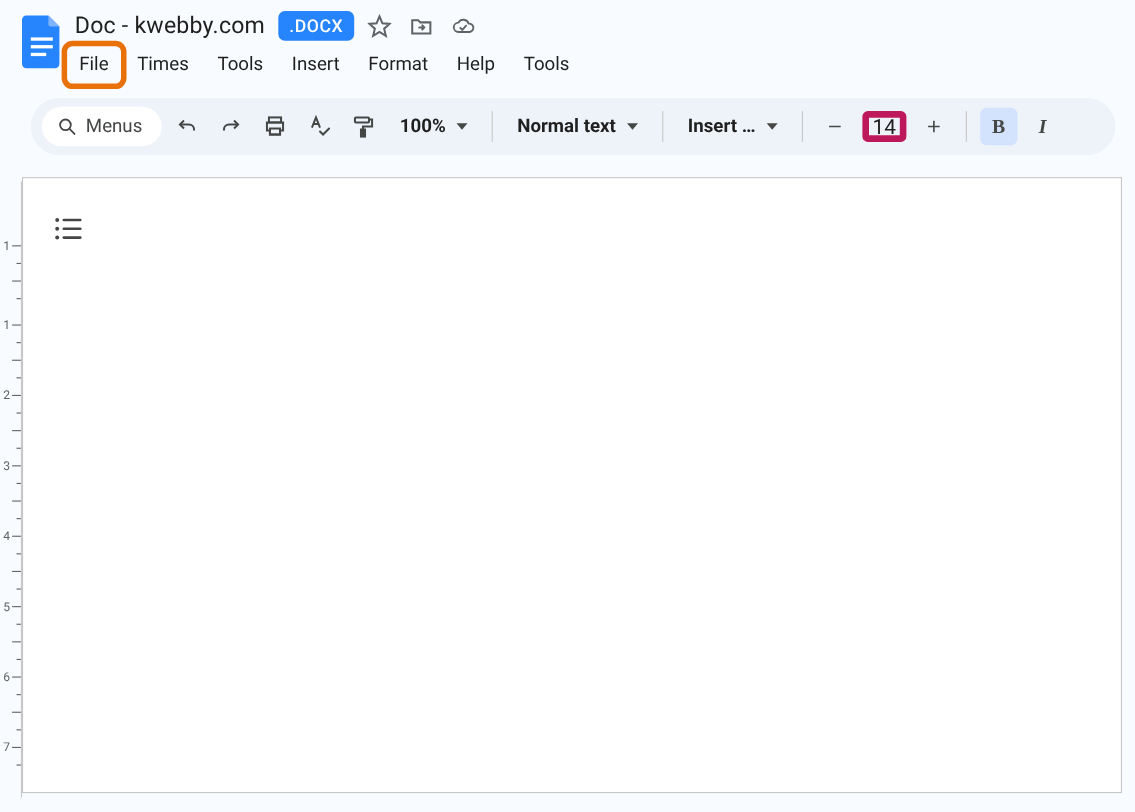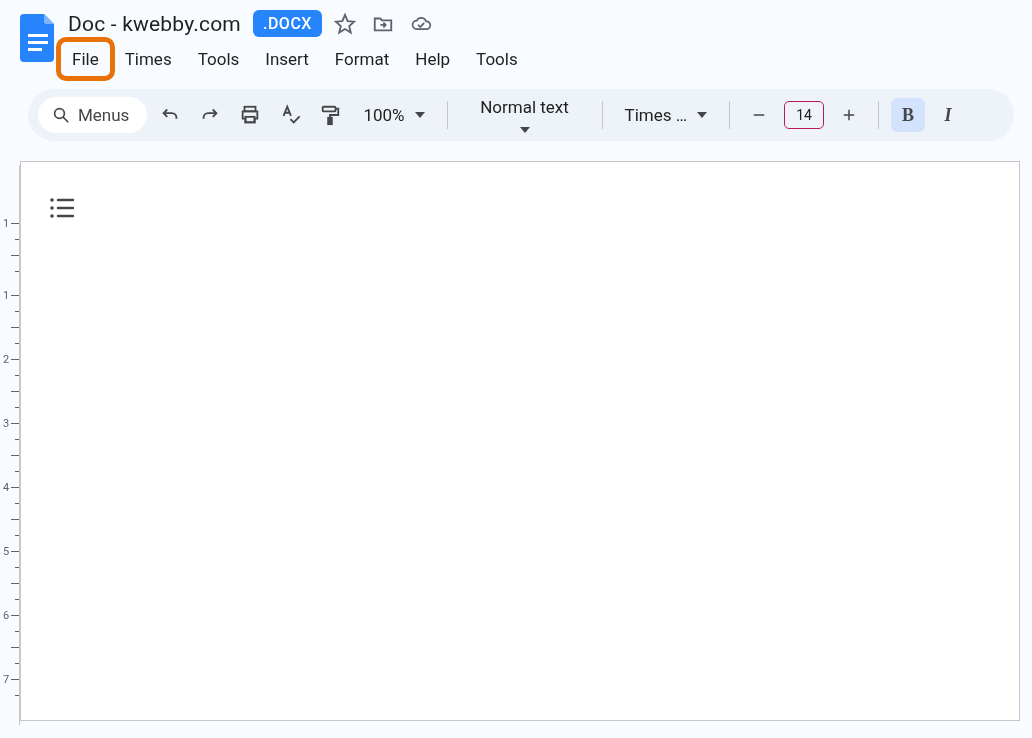--- a/index.html
+++ b/index.html
@@ -124,42 +124,43 @@
       background: #c7c7c7;
       margin: 0 6px;
     }
     .tb-text {
       font-size: 17px;
       color: #1f1f1f;
       padding: 0 10px;
       display: flex;
       align-items: center;
       gap: 10px;
+      font-weight: bold;
     }
     .dropdown-caret {
       width: 0;
       height: 0;
       border-left: 5px solid transparent;
       border-right: 5px solid transparent;
       border-top: 6px solid #444746;
     }
     .font-size-group {
       display: flex;
       align-items: center;
       gap: 8px;
     }
     .font-size-box {
-      border: 1px solid #be185d;
+      border: 6px solid #be185d;
       border-radius: 5px;
       width: 40px;
       height: 28px;
       display: flex;
       align-items: center;
       justify-content: center;
-      font-size: 14px;
+      font-size: 19px;
       background: transparent;
     }
     .bold-active {
       background: #d3e3fd;
       border-radius: 6px;
     }
     .bold-text {
       font-weight: 700;
       font-size: 18px;
       font-family: Georgia, serif;
@@ -305,29 +306,29 @@
       </svg>
   </div>
 
   <div class="tb-text">
     <span>100%</span>
     <span class="dropdown-caret"></span>
   </div>
 
   <div class="divider"></div>
 
-  <div class="tb-text" style="min-width:130px;flex-direction:column;">
+  <div class="tb-text" style="min-width:130px;">
     <span>Normal text</span>
     <span class="dropdown-caret"></span>
   </div>
 
   <div class="divider"></div>
 
   <div class="tb-text" style="min-width:100px;">
-    <span>Times …</span>
+    <span>Insert …</span>
     <span class="dropdown-caret"></span>
   </div>
 
   <div class="divider"></div>
 
   <div class="font-size-group">
     <div class="tb-btn">
       <svg width="18" height="18" viewBox="0 0 24 24" stroke="#444746" stroke-width="2">
           <line x1="5" y1="12" x2="19" y2="12"></line>
         </svg>

